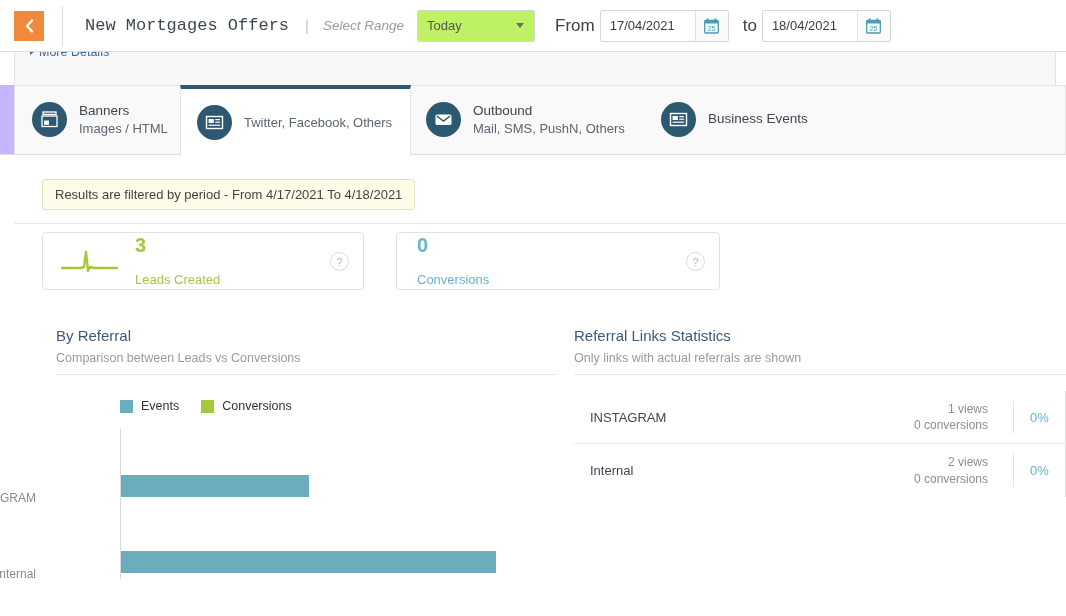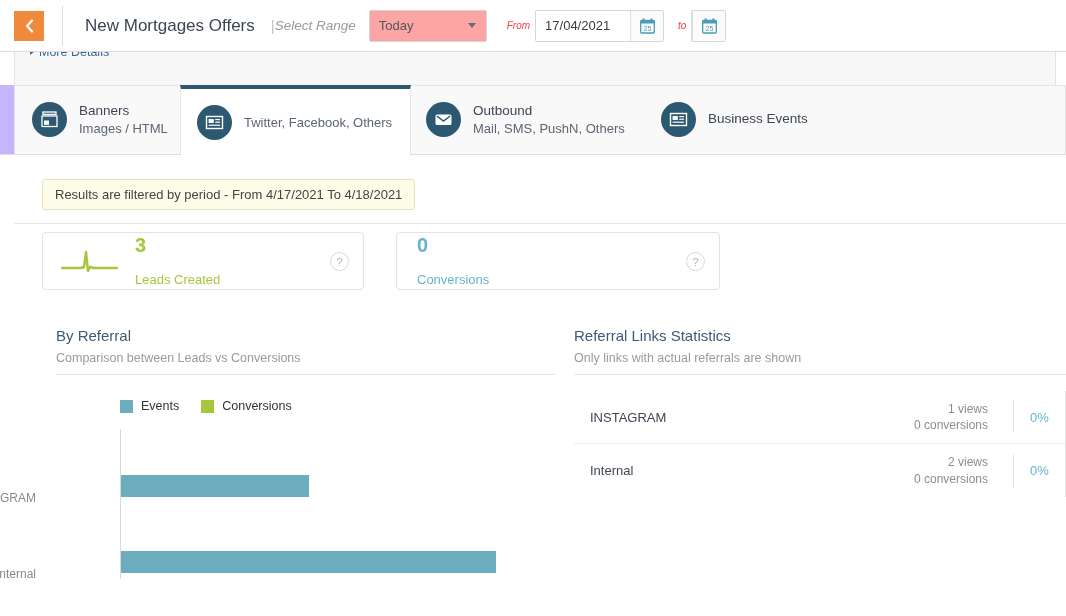--- a/index.html
+++ b/index.html
@@ -41,40 +41,40 @@
   .back-btn {
     width: 30px; height: 30px; margin-left: 14px;
     background: #ef8a3c; color: #fff; border: none;
     display: flex; align-items: center; justify-content: center;
     font-size: 15px; cursor: pointer; line-height: 1;
   }
   .hdr-divider {
     width: 1px; height: 40px; background: #dddddd; margin-left: 18px;
   }
   .page-title {
-    margin-left: 22px; font-size: 17px; color: #3d4652; white-space: nowrap;
+    margin-left: 22px; font-size: 17px; color: #3d4652; white-space: nowrap; font-family: Liberation Mono, monospace;
   }
   .pipe { margin-left: 16px; color: #c2c2c2; font-size: 15px; }
   .select-range-lbl {
-    font-size: 13.5px; color: #9a9a9a;
+    margin-left: 14px; font-size: 13.5px; color: #9a9a9a;
     font-style: italic; white-space: nowrap;
   }
   .range-select {
     margin-left: 13px; width: 118px; height: 32px;
-    border: 1px solid #d6d6d6; border-radius: 2px; background: #fca5a5;
+    border: 1px solid #d6d6d6; border-radius: 2px; background: #bef264;
     display: flex; align-items: center; padding: 0 9px;
     font-size: 13px; color: #555; cursor: pointer; position: relative;
   }
   .range-select .caret-dn {
     position: absolute; right: 10px; width: 0; height: 0;
     border-top: 5px solid #6a6a6a;
     border-left: 4.5px solid transparent; border-right: 4.5px solid transparent;
   }
   .from-lbl, .to-lbl {
-    font-size: 10px; color: #ef4444; font-style: italic;
+    font-size: 17px; color: #404040; 
   }
   .from-lbl { margin-left: 20px; }
   .to-lbl { margin-left: 14px; }
   .date-group {
     margin-left: 5px; height: 32px; display: flex; align-items: stretch;
     border: 1px solid #d6d6d6; border-radius: 2px; background: #fff;
   }
   .date-input {
     width: 94px; border: none; outline: none; background: transparent;
     padding: 0 9px; font-size: 13px; color: #3d3d3d;
@@ -234,20 +234,21 @@
           <rect x="0.7" y="2.4" width="13.6" height="3.1" fill="#4a9db5"></rect>
           <rect x="2.6" y="0.5" width="2" height="3" fill="#4a9db5"></rect>
           <rect x="10.4" y="0.5" width="2" height="3" fill="#4a9db5"></rect>
           <text x="7.5" y="13" font-size="7" fill="#4a9db5" text-anchor="middle" font-family="Liberation Sans, sans-serif">25</text>
         </svg>
       </button>
     </div>
 
     <div class="to-lbl">to</div>
     <div class="date-group">
+      <input class="date-input" value="18/04/2021" style="">
       <button class="cal-btn">
         <svg width="15" height="16" viewBox="0 0 15 16">
           <rect x="0.7" y="2.4" width="13.6" height="12.6" rx="1" fill="none" stroke="#4a9db5" stroke-width="1.3"></rect>
           <rect x="0.7" y="2.4" width="13.6" height="3.1" fill="#4a9db5"></rect>
           <rect x="2.6" y="0.5" width="2" height="3" fill="#4a9db5"></rect>
           <rect x="10.4" y="0.5" width="2" height="3" fill="#4a9db5"></rect>
           <text x="7.5" y="13" font-size="7" fill="#4a9db5" text-anchor="middle" font-family="Liberation Sans, sans-serif">25</text>
         </svg>
       </button>
     </div>

